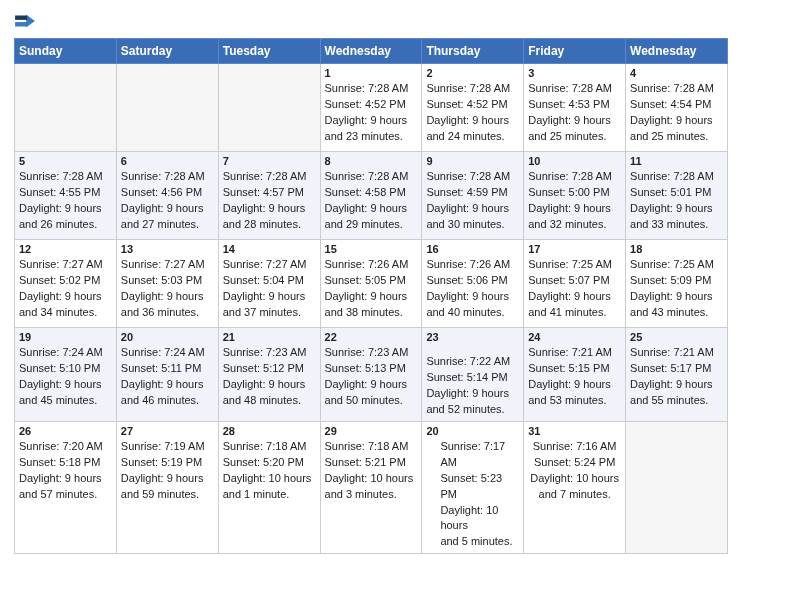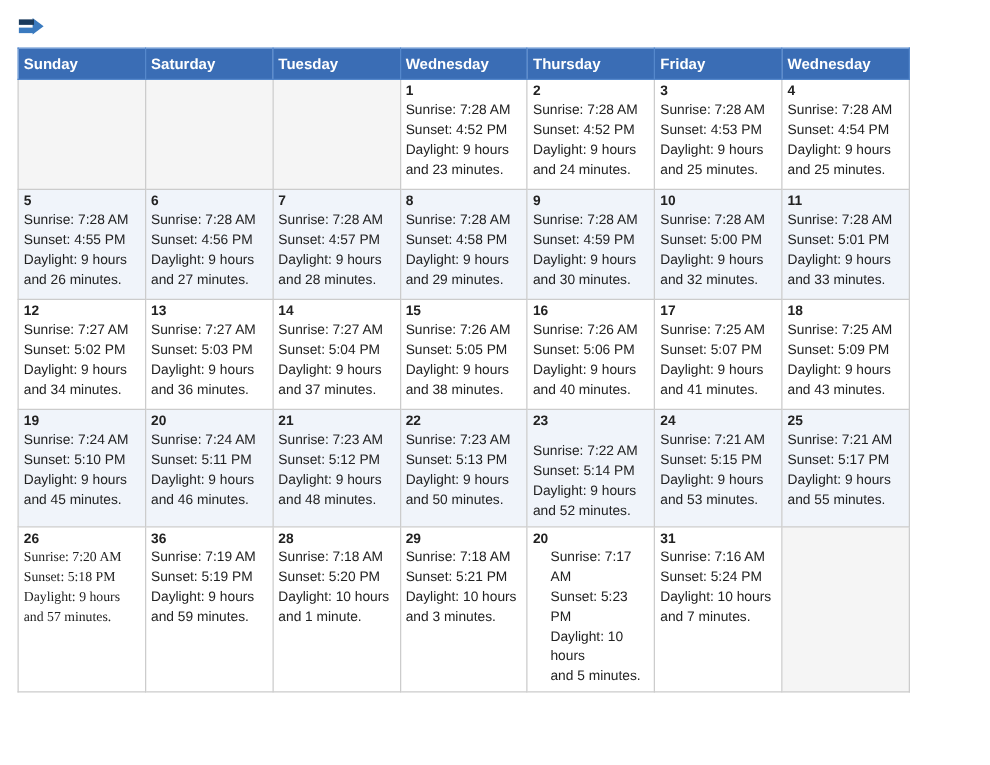--- a/index.html
+++ b/index.html
@@ -315,27 +315,27 @@
             <div class="day-num">25</div>
             <div class="day-info" style="white-space: pre-line;">Sunrise: 7:21 AM
 Sunset: 5:17 PM
 Daylight: 9 hours
 and 55 minutes.</div>
           </td>
         </tr>
         <tr>
           <td>
             <div class="day-num">26</div>
-            <div class="day-info" style="white-space: pre-line; font-family: Liberation Serif, serif;">Sunrise: 7:20 AM
+            <div class="day-info" style="white-space: pre-line;">Sunrise: 7:20 AM
 Sunset: 5:18 PM
 Daylight: 9 hours
 and 57 minutes.</div>
           </td>
           <td>
-            <div class="day-num">36</div>
+            <div class="day-num">27</div>
             <div class="day-info" style="white-space: pre-line;">Sunrise: 7:19 AM
 Sunset: 5:19 PM
 Daylight: 9 hours
 and 59 minutes.</div>
           </td>
           <td>
             <div class="day-num">28</div>
             <div class="day-info" style="white-space: pre-line;">Sunrise: 7:18 AM
 Sunset: 5:20 PM
 Daylight: 10 hours
@@ -350,21 +350,21 @@
           </td>
           <td>
             <div class="day-num">20</div>
             <div class="day-info" style="white-space: pre-line; margin-left: 14px;">Sunrise: 7:17 AM
 Sunset: 5:23 PM
 Daylight: 10 hours
 and 5 minutes.</div>
           </td>
           <td>
             <div class="day-num">31</div>
-            <div class="day-info" style="white-space: pre-line;">Sunrise: 7:16 AM
+            <div class="day-info" style="white-space: pre-line; text-align: center;">Sunrise: 7:16 AM
 Sunset: 5:24 PM
 Daylight: 10 hours
 and 7 minutes.</div>
           </td>
           <td class="empty"></td>
         </tr>
       </tbody>
   </table>
 </div>
 

